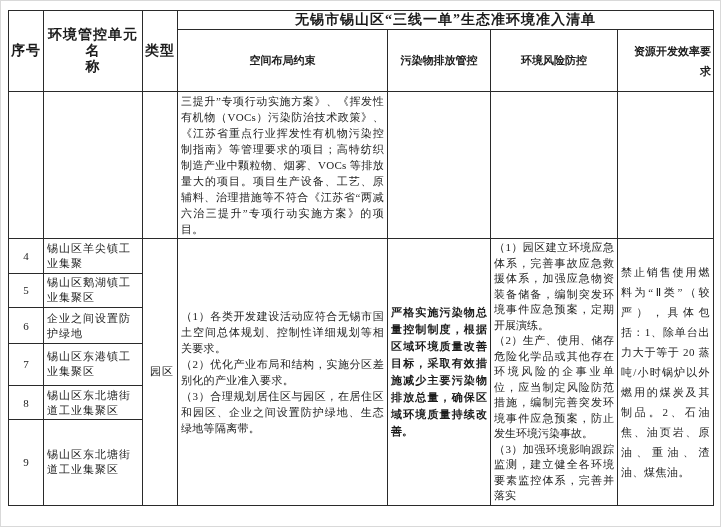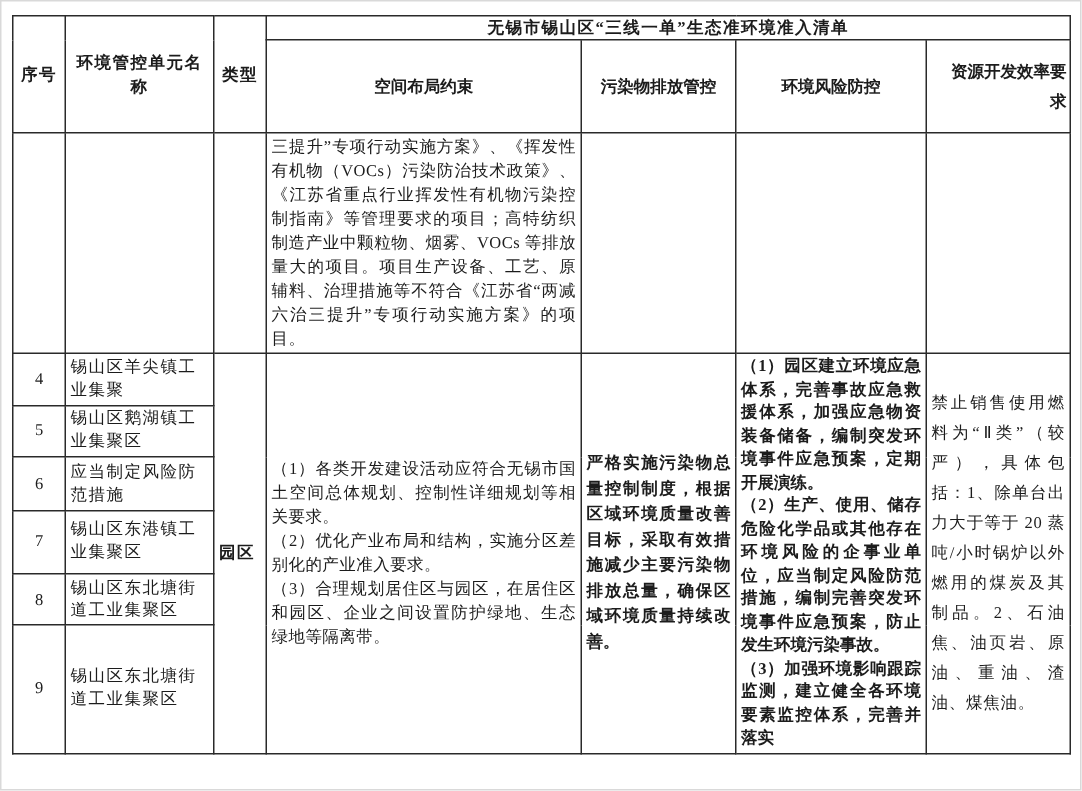--- a/index.html
+++ b/index.html
@@ -21,36 +21,36 @@
   }
   .doc th, .doc td {
     border:1px solid #2a2a2a;
     font-size:11px;
     vertical-align:middle;
     padding:1px 3px;
     overflow:hidden;
   }
   .doc th { font-weight:bold; text-align:center; padding:0 2px; }
   .r-title  { height:16px; }
-  .r-title th { font-size:11px; letter-spacing:1px; }
+  .r-title th { font-size:14px; letter-spacing:1px; }
   .r-sub    { height:62px; }
   .r-cont   { height:135px;margin-top:28px; }
   .r4 { height:30px; } .r5 { height:33px; } .r6 { height:34px; }
   .r7 { height:40px; } .r8 { height:32px; } .r9 { height:81px; }
   .c-index { text-align:center; font-family:"Liberation Serif",serif; }
   .c-unit  { text-align:left; line-height:15px; letter-spacing:1px; padding:1px 5px; }
-  .c-type  { text-align:left; letter-spacing:1px;font-weight:bold; }
+  .c-type  { text-align:right; letter-spacing:1px; }
   .para {
     text-align:justify;
     white-space:pre-line;
     vertical-align:middle;
   }
   .c-spatial { line-height:16px; padding:3px 7px; letter-spacing:0.3px; }
   .c-poll    { line-height:17px; padding:3px 4px;font-weight:bold; }
-  .c-risk    { font-size:10.5px; line-height:15.5px; padding:2px 4px;font-weight:bold; }
+  .c-risk    { font-size:10.5px; line-height:15.5px; padding:2px 4px; }
   .c-res     { line-height:20px; padding:3px 6px; letter-spacing:0.5px;font-family:Liberation Serif, serif; }
   .page-number {
     position:absolute; left:0; right:0; top:491px;
     text-align:center; font-size:11px; color:#333;
   }
 </style>
 </head>
 <body>
 
 <div class="page">
@@ -105,21 +105,21 @@
 （2）生产、使用、储存危险化学品或其他存在环境风险的企事业单位，应当制定风险防范措施，编制完善突发环境事件应急预案，防止发生环境污染事故。
 （3）加强环境影响跟踪监测，建立健全各环境要素监控体系，完善并落实</td>
       <td class="para c-res" rowspan="6">禁止销售使用燃料为“Ⅱ类”（较严），具体包括：1、除单台出力大于等于 20 蒸吨/小时锅炉以外燃用的煤炭及其制品。2、石油焦、油页岩、原油、重油、渣油、煤焦油。</td>
     </tr>
     <tr class="r5">
       <td class="c-index">5</td>
       <td class="c-unit">锡山区鹅湖镇工业集聚区</td>
     </tr>
     <tr class="r6">
       <td class="c-index">6</td>
-      <td class="c-unit">应当制定风险防范措施</td>
+      <td class="c-unit">企业之间设置防护绿地</td>
     </tr>
     <tr class="r7">
       <td class="c-index">7</td>
       <td class="c-unit">锡山区东港镇工业集聚区</td>
     </tr>
     <tr class="r8">
       <td class="c-index">8</td>
       <td class="c-unit">锡山区东北塘街道工业集聚区</td>
     </tr>
     <tr class="r9">

